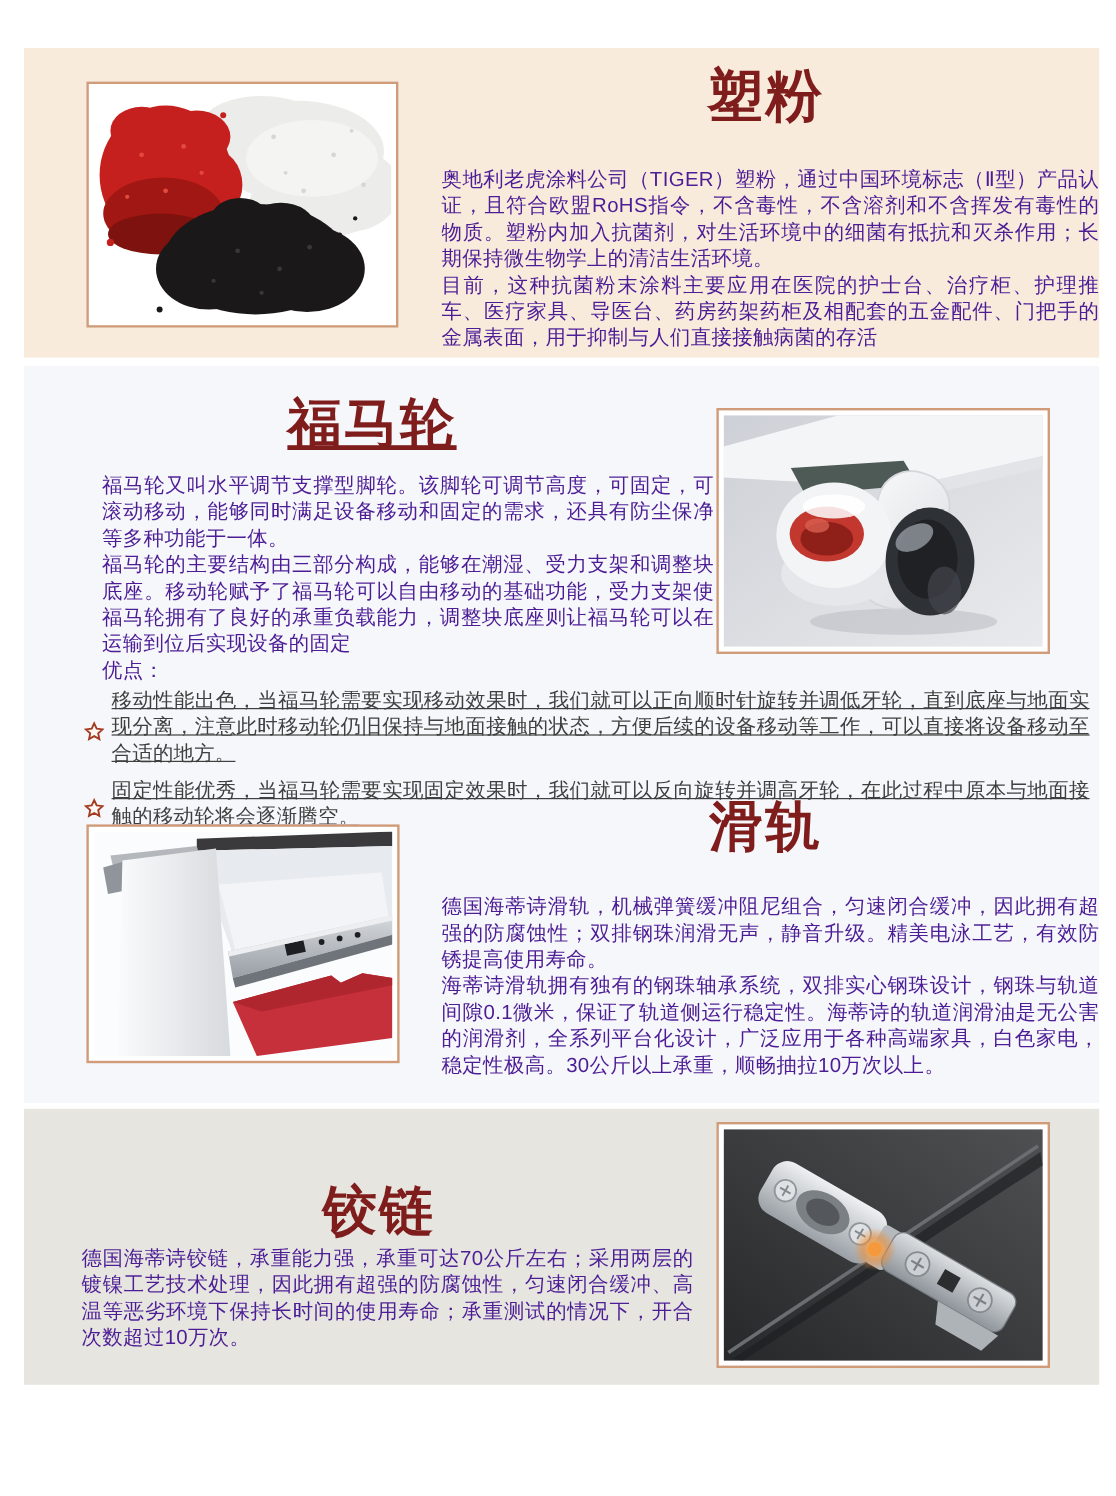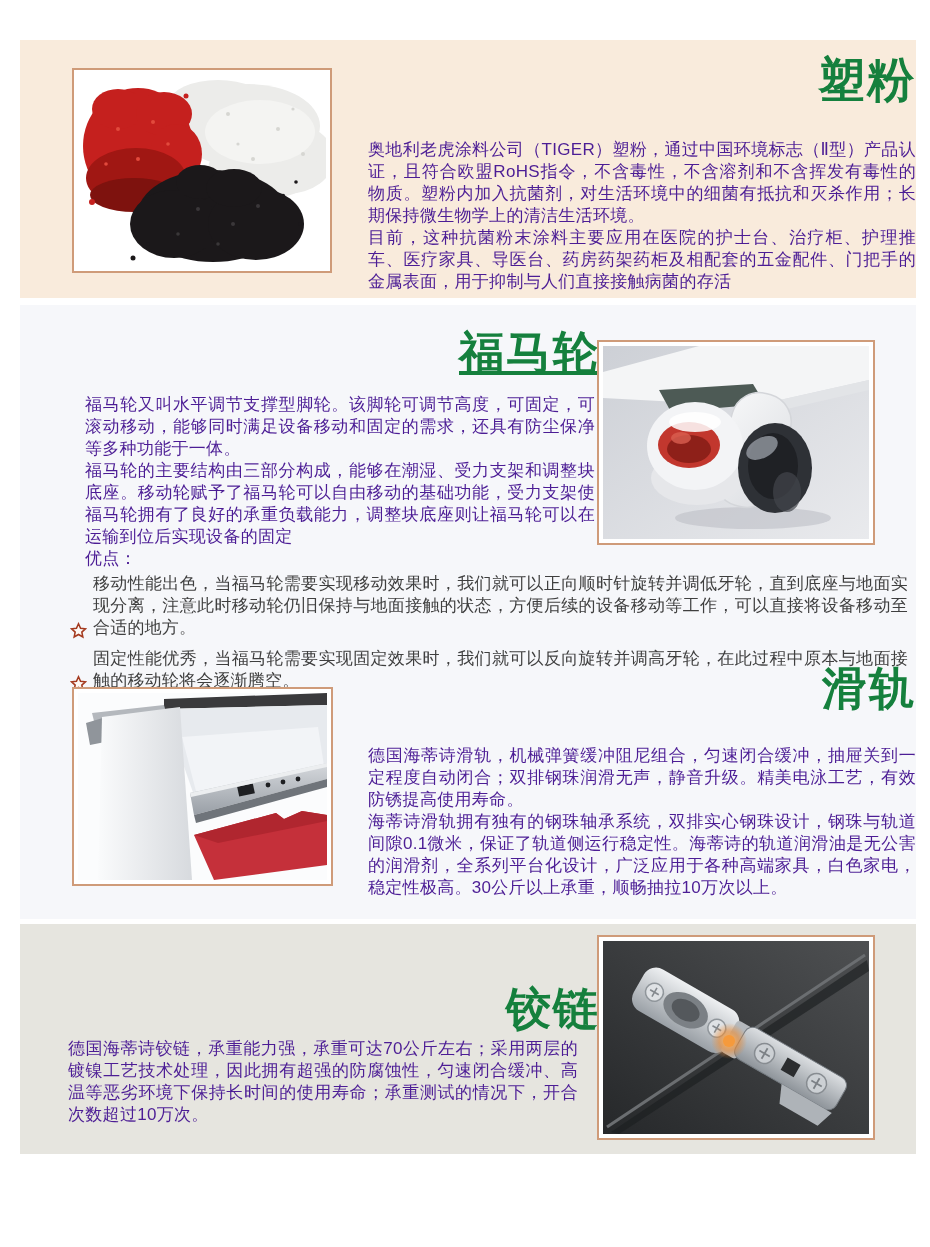--- a/index.html
+++ b/index.html
@@ -9,41 +9,41 @@
     background:#ffffff; overflow:hidden;
     font-family:"Liberation Sans","DejaVu Sans",sans-serif;
     color:#3f3f3f;
   }
   .band { position:absolute; left:20px; width:896px; }
   .band-cream { top:40px;  height:258px; background:#f9ebdc; }
   .band-light { top:305px; height:614px; background:#f6f7fa; }
   .band-gray  { top:924px; height:230px; background:#e6e5df; }
 
   .sec-title {
-    position:absolute; text-align:right;
-    font-size:45px; font-weight:700; color:#15803d;
+    position:absolute; text-align:center;
+    font-size:45px; font-weight:700; color:#7f1d1d;
     letter-spacing:2px; line-height:1.1;
   }
   .title-1 { left:360px; width:556px; top:54px; font-size:47px; }
   .title-2 { left:20px;  width:580px; top:328px;text-decoration:underline; }
   .title-3 { left:360px; width:556px; top:664px; }
   .title-4 { left:20px;  width:580px; top:984px;padding-left:12px; }
 
   .body-text {
     position:absolute; font-size:17px; line-height:22px;
     letter-spacing:0.3px; color:#4c1d95; font-weight:500;
     text-align:justify;
   }
   .text-1 { left:368px; top:139px;  width:548px; }
   .text-2 { left:85px;  top:394px;  width:510px; }
   .text-3 { left:368px; top:745px;  width:548px; }
   .text-4 { left:68px;  top:1038px; width:510px; }
 
   .bullets { position:absolute; left:68px; top:573px; width:840px; }
-  .bullet  { display:flex; align-items:flex-end; margin-bottom:9px; }
+  .bullet  { display:flex; align-items:center; margin-bottom:9px;text-decoration:underline; }
   .bullet .star { flex:0 0 17px; width:17px; height:17px; margin:6px 6px 0 2px; }
   .bullet .b-text { font-size:17px; line-height:22px; letter-spacing:0.2px; font-weight:500; text-align:justify; }
 
   .img-frame {
     position:absolute; background:#ffffff;
     border:2px solid #cf9b79; padding:4px;
   }
   .frame-powder { left:72px;  top:68px;  width:260px; height:205px; }
   .frame-caster { left:597px; top:340px; width:278px; height:205px; }
   .frame-slide  { left:72px;  top:687px; width:261px; height:199px; }
@@ -215,21 +215,21 @@
           <circle cx="220" cy="86" r="2.4"></circle>
       </g>
       <polygon points="112,100 249,70 249,74 113,104" fill="#eceef0"></polygon>
 
       <polygon points="116,142 198,120 206,126 224,118 249,122 249,172 136,187" fill="#c5303a"></polygon>
       <polygon points="116,142 198,120 206,126 224,118 249,122 249,128 140,150" fill="#b0262f"></polygon>
     </svg>
   </div>
   <div class="sec-title title-3">滑轨</div>
   <div class="body-text text-3">
-    <div>德国海蒂诗滑轨，机械弹簧缓冲阻尼组合，匀速闭合缓冲，抽屉关到一定程度自动闭合；双排钢珠润滑无声，静音升级。精美电泳工艺，有效防锈提高使用寿命。</div>
+    <div>德国海蒂诗滑轨，机械弹簧缓冲阻尼组合，匀速闭合缓冲，因此拥有超强的防腐蚀性；双排钢珠润滑无声，静音升级。精美电泳工艺，有效防锈提高使用寿命。</div>
     <div>海蒂诗滑轨拥有独有的钢珠轴承系统，双排实心钢珠设计，钢珠与轨道间隙0.1微米，保证了轨道侧运行稳定性。海蒂诗的轨道润滑油是无公害的润滑剂，全系列平台化设计，广泛应用于各种高端家具，白色家电，稳定性极高。30公斤以上承重，顺畅抽拉10万次以上。</div>
   </div>
 
   <div class="sec-title title-4">铰链</div>
   <div class="body-text text-4">
     <div>德国海蒂诗铰链，承重能力强，承重可达70公斤左右；采用两层的镀镍工艺技术处理，因此拥有超强的防腐蚀性，匀速闭合缓冲、高温等恶劣环境下保持长时间的使用寿命；承重测试的情况下，开合次数超过10万次。</div>
   </div>
   <div class="img-frame frame-hinge">
     <svg viewBox="0 0 266 193" aria-hidden="true">
       <defs>

